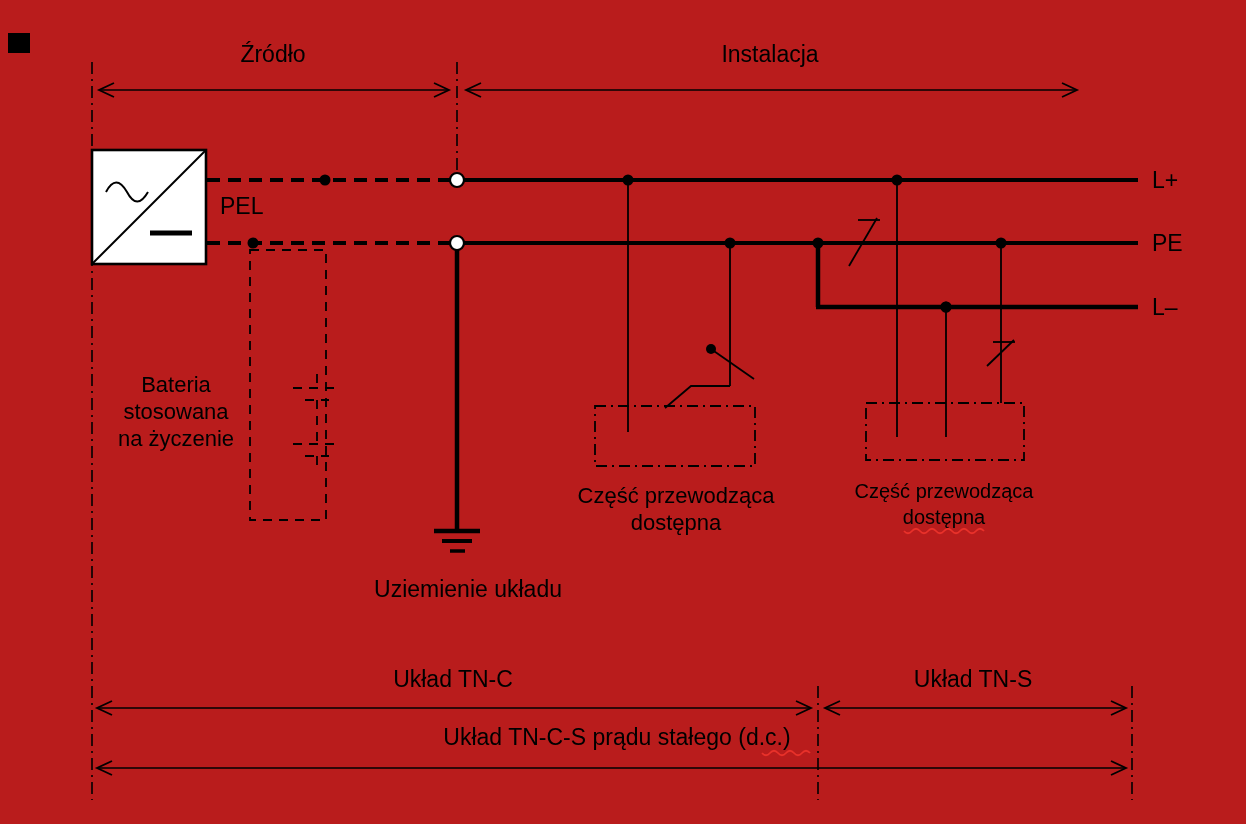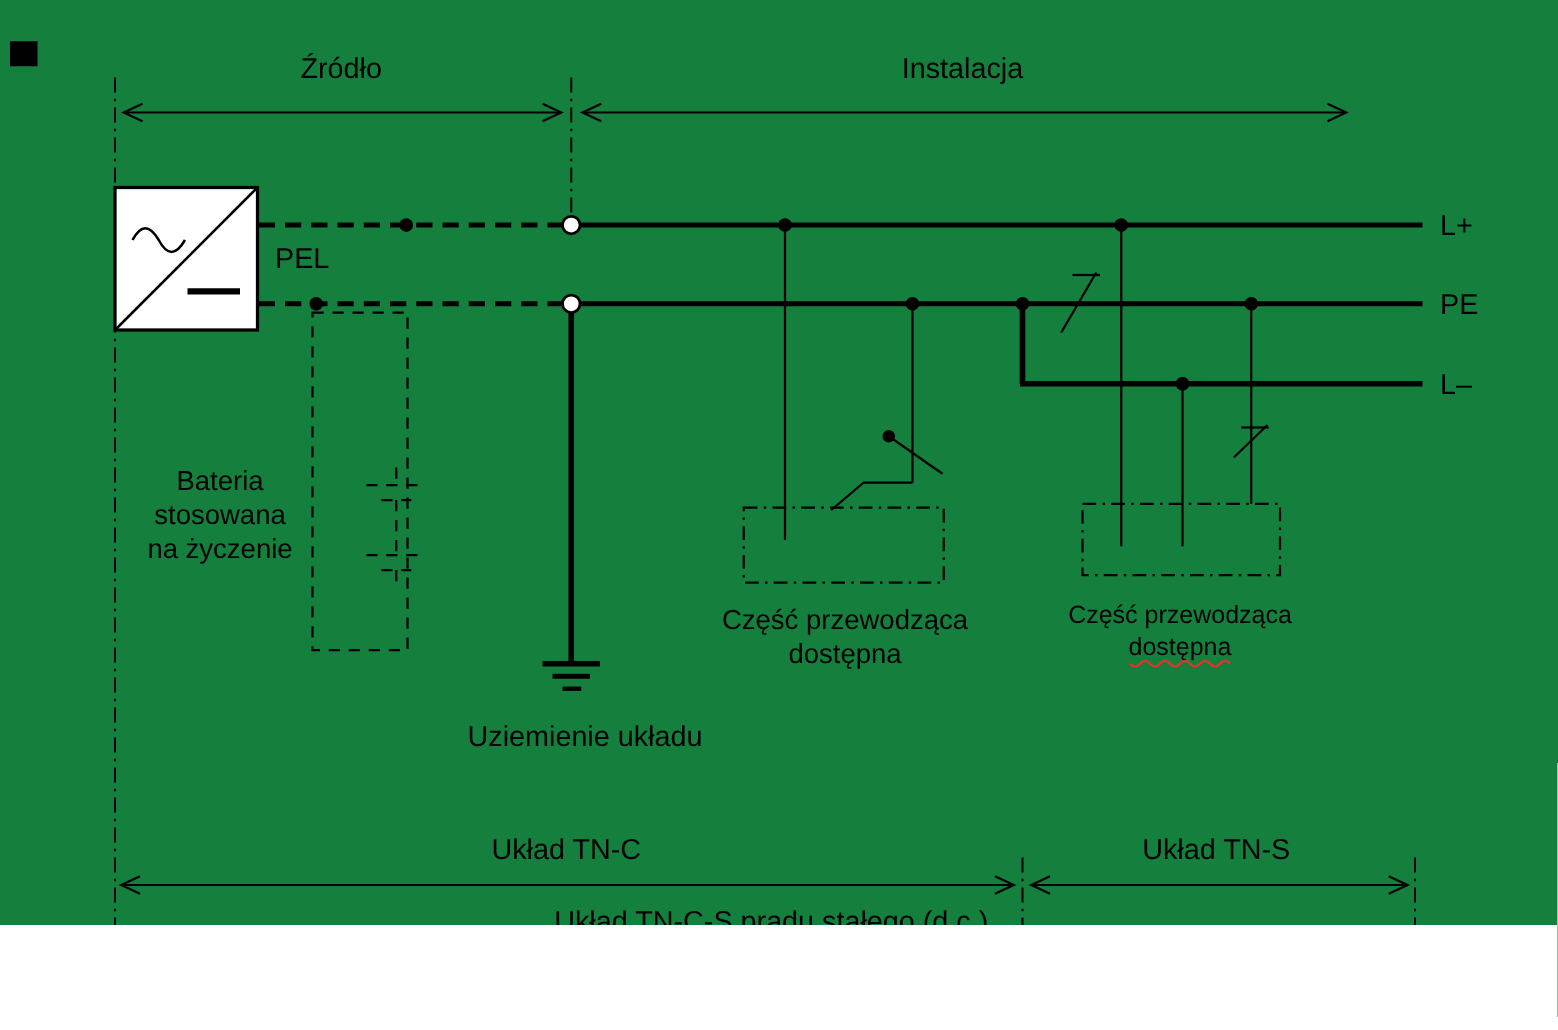--- a/index.html
+++ b/index.html
@@ -1,16 +1,16 @@
 <!DOCTYPE html>
 <html><head>
 <meta charset="utf-8">
 <style>
   html,body{margin:0;padding:0;background:#ffffff;}
-  .stage{position:relative;width:1246px;height:740px;background:#15803d;overflow:hidden;}
+  .stage{position:relative;width:1246px;height:824px;background:#b91c1c;overflow:hidden;}
   svg{display:block;}
   text{font-family:"Liberation Sans", sans-serif;fill:#000;}
   .t23{font-size:23px;}
   .t22{font-size:22px;}
   .t20{font-size:20px;}
   .mid{text-anchor:middle;}
   .thick{stroke:#000;stroke-width:4;fill:none;}
   .thick5{stroke:#000;stroke-width:4.5;fill:none;}
   .thin{stroke:#000;stroke-width:1.8;fill:none;}
   .dashdot{stroke:#000;stroke-width:1.6;fill:none;stroke-dasharray:12 5 2 5;}

